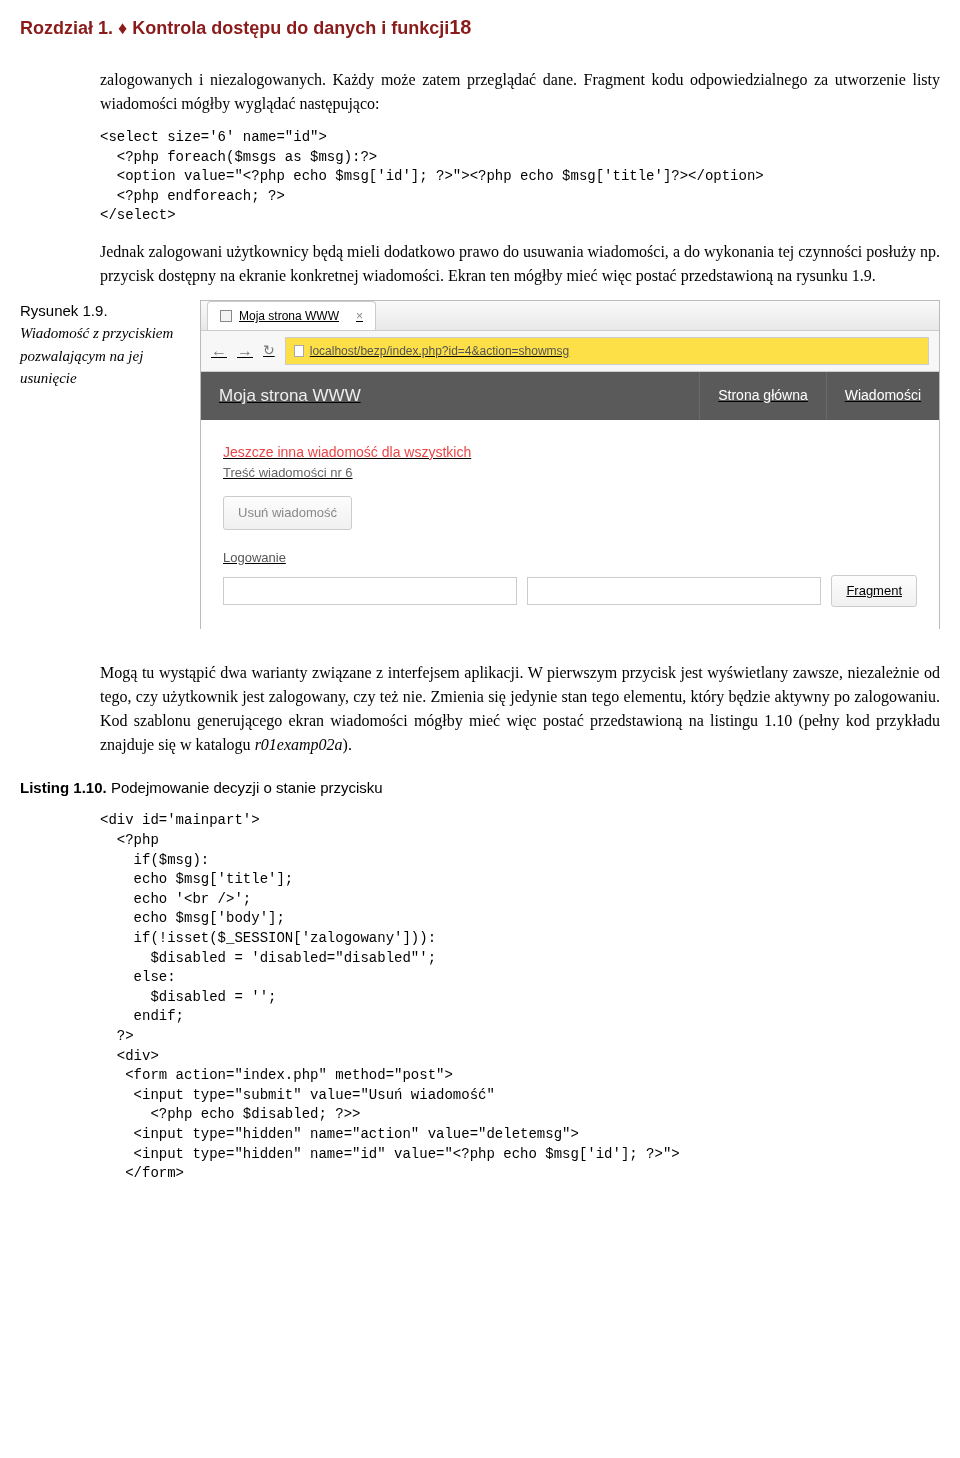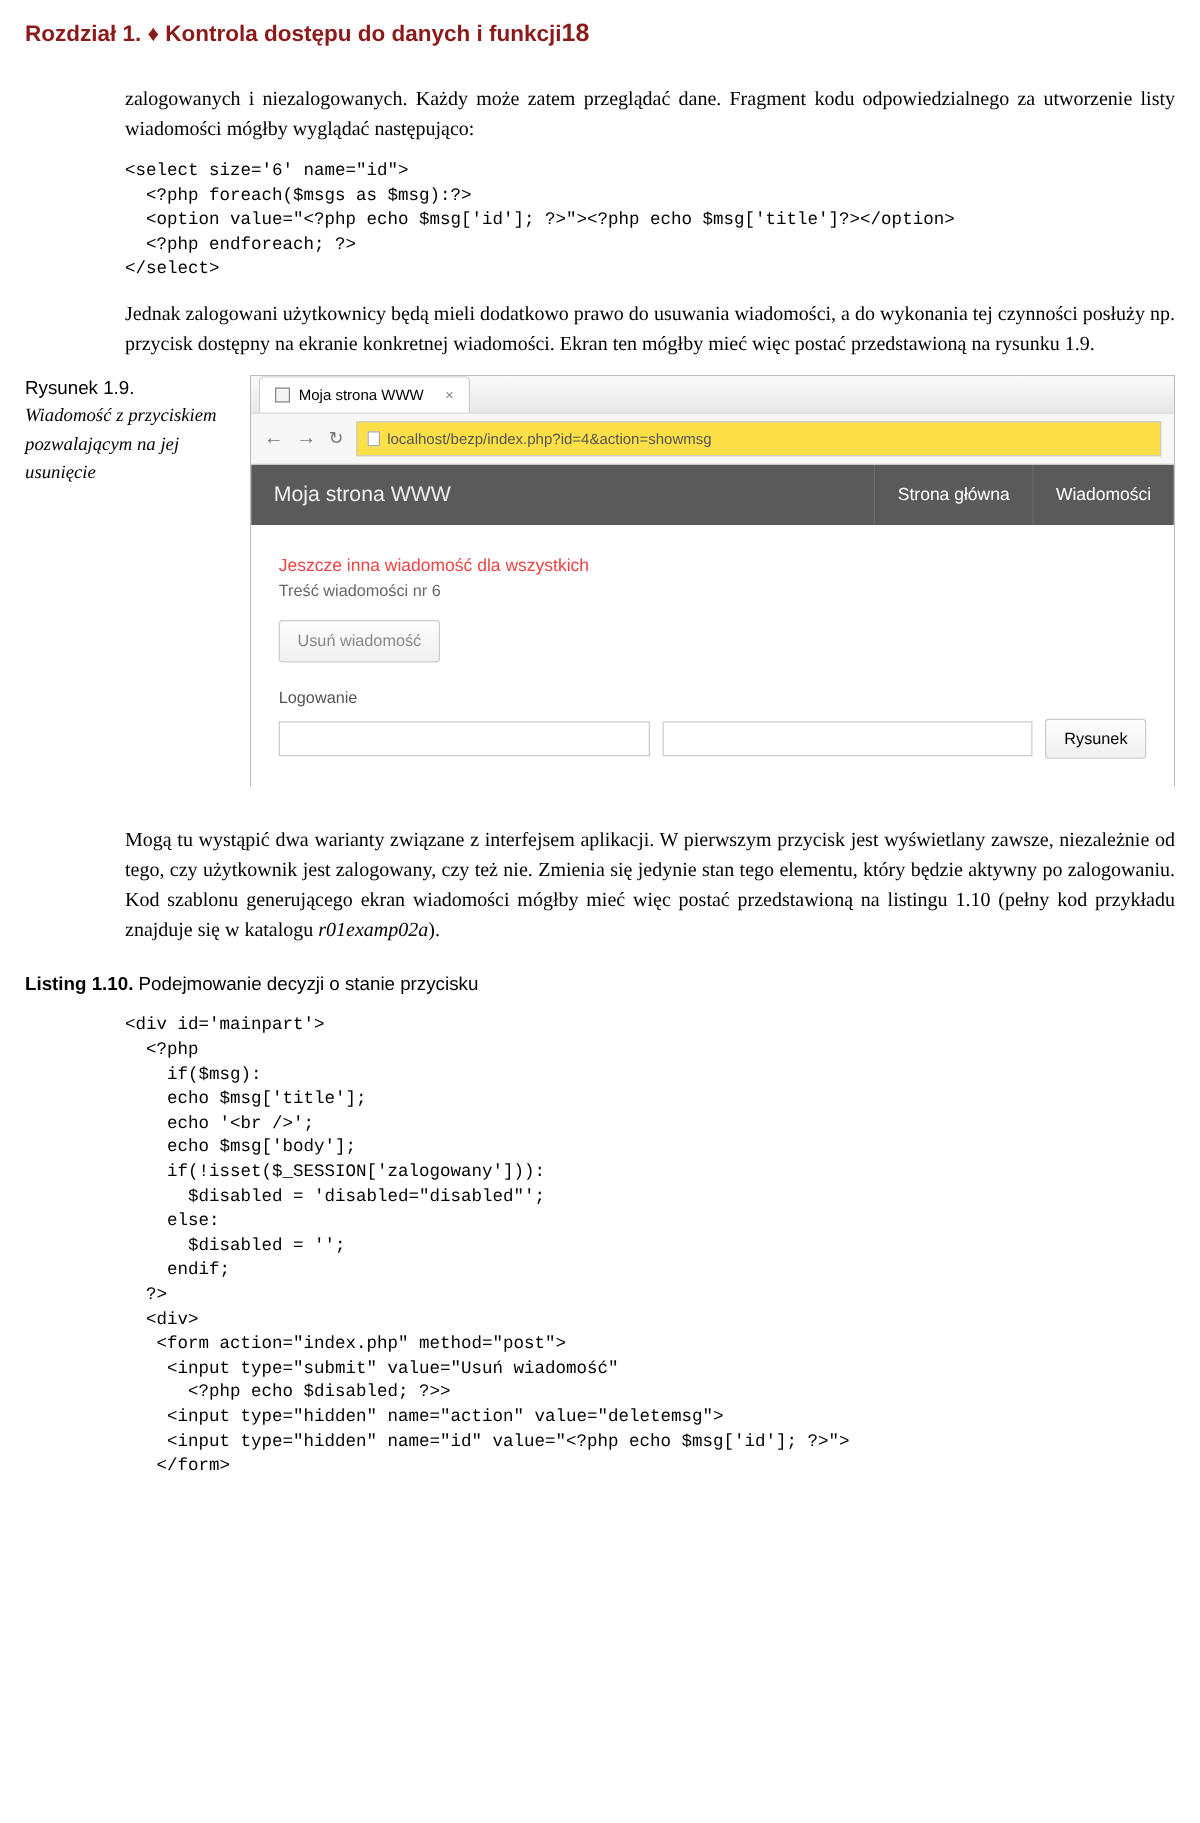--- a/index.html
+++ b/index.html
@@ -61,20 +61,21 @@
     .figure-caption .fig-desc {
       font-style: italic;
     }
     .browser-mock {
       flex: 1;
       border: 1px solid #bbb;
       border-bottom: none;
       background: #fff;
       font-family: Arial, sans-serif;
       font-size: 13px;
+      text-decoration: underline;
     }
     .browser-tab-row {
       display: flex;
       background: linear-gradient(#fafafa, #e8e8e8);
       border-bottom: 1px solid #ccc;
       height: 30px;
       align-items: flex-end;
     }
     .browser-tab {
       display: flex;
@@ -232,21 +233,21 @@
       <div class="page-nav-item">Wiadomości</div>
     </div>
     <div class="page-body">
       <div class="msg-title">Jeszcze inna wiadomość dla wszystkich</div>
       <div class="msg-body">Treść wiadomości nr 6</div>
       <div class="delete-btn">Usuń wiadomość</div>
       <div class="login-label">Logowanie</div>
       <div class="login-row">
         <div class="login-input"></div>
         <div class="login-input"></div>
-        <div class="login-btn">Rysunek</div>
+        <div class="login-btn">Fragment</div>
       </div>
     </div>
   </div>
 </div>
 
 <div class="content-block">
   <p class="para">
     <span>Mogą tu wystąpić dwa warianty związane z interfejsem aplikacji. W pierwszym przycisk jest wyświetlany zawsze, niezależnie od tego, czy użytkownik jest zalogowany, czy też nie. Zmienia się jedynie stan tego elementu, który będzie aktywny po zalogowaniu. Kod szablonu generującego ekran wiadomości mógłby mieć więc postać przedstawioną na listingu 1.10 (pełny kod przykładu znajduje się w katalogu </span><span class="italic-ref">r01examp02a</span><span>).</span>
   </p>
 </div>

